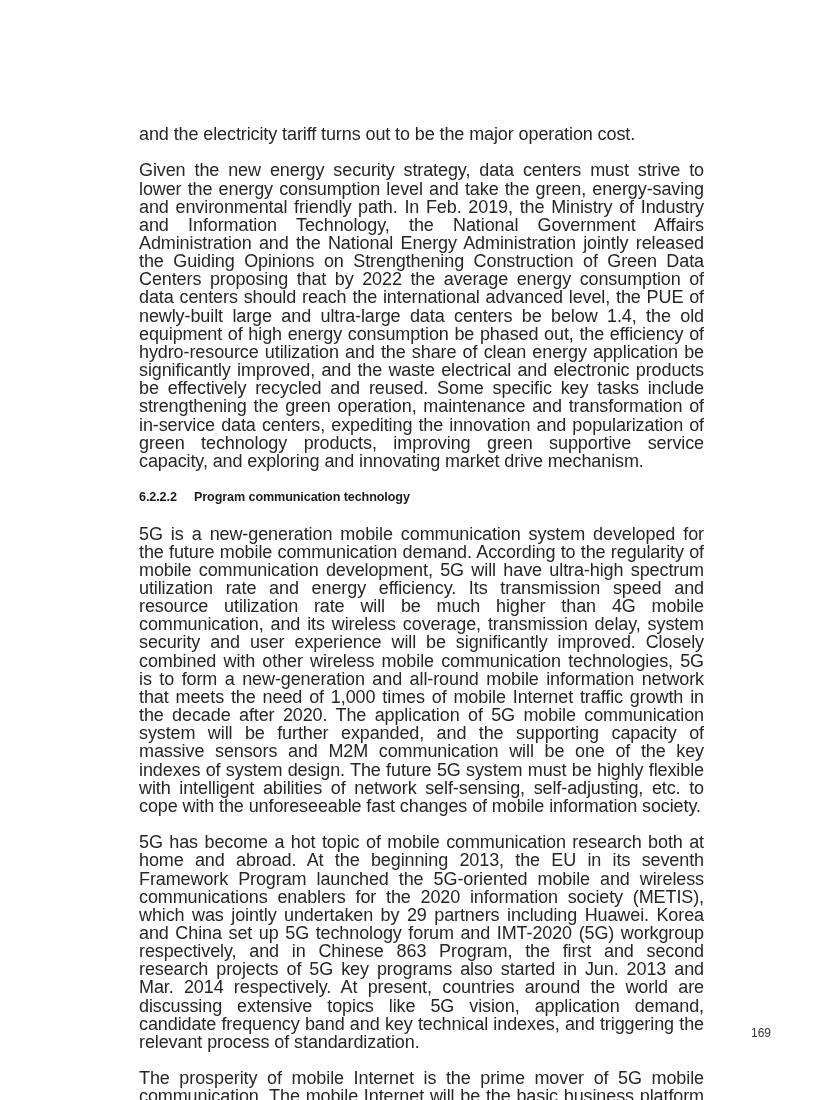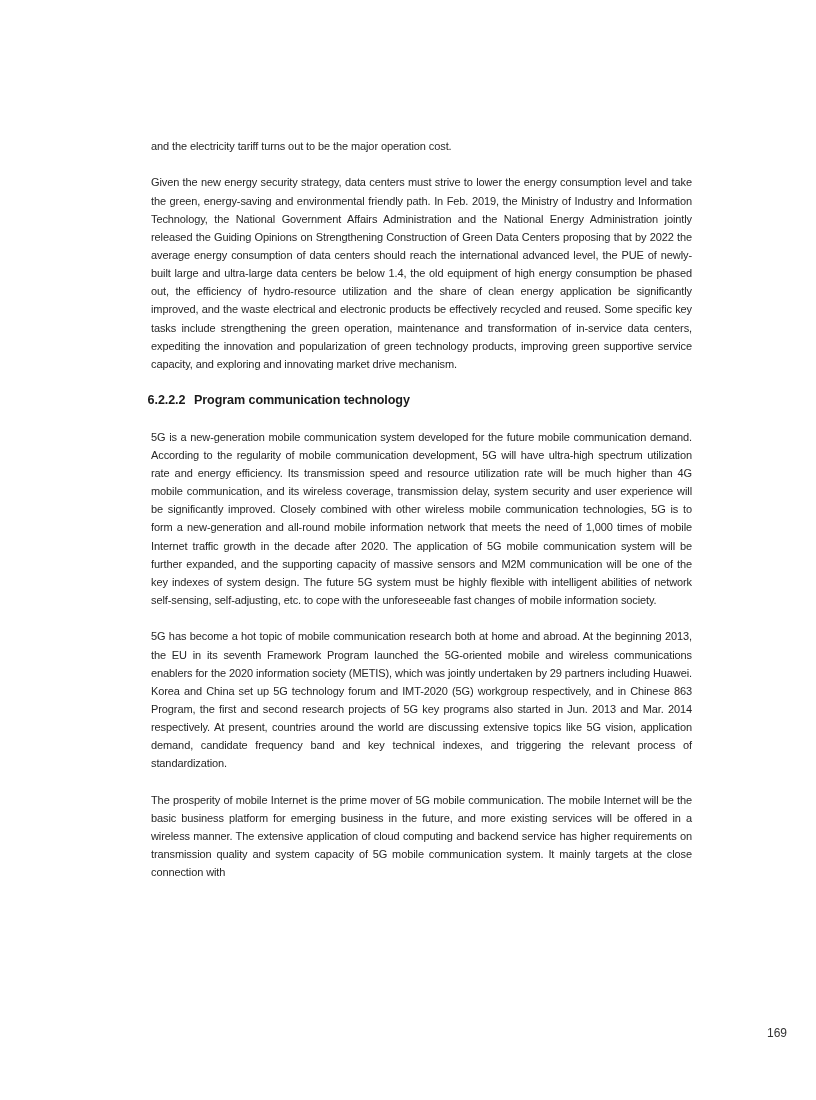--- a/index.html
+++ b/index.html
@@ -15,22 +15,22 @@
       font-family: "Liberation Sans", sans-serif;
       color: #262626;
     }
     .page-content {
       position: absolute;
       left: 139px;
       top: 125px;
       width: 565px;
     }
     .para {
-      margin: 12px;
-      font-size: 11px;
+      margin: 0;
+      font-size: 18px;
       line-height: 18.15px;
       text-align: justify;
       text-align-last: left;
       letter-spacing: -0.1px;
     }
     .para + .para,
     .heading + .para {
       margin-top: 18.2px;
     }
     .para + .heading {
@@ -40,25 +40,24 @@
       margin: 0;
       font-size: 12.6px;
       line-height: 18.15px;
       font-weight: bold;
       color: #1a1a1a;
       letter-spacing: -0.1px;
     }
     .heading .num {
       display: inline-block;
       width: 55px;
-      text-align: center;
     }
     .page-number {
       position: absolute;
-      left: 767px;
+      left: 751px;
       top: 1026px;
       font-size: 12px;
       color: #333333;
     }
   </style>
 </head>
 <body>
 
 <div class="page-content">
   <p class="para">and the electricity tariff turns out to be the major operation cost.</p>

